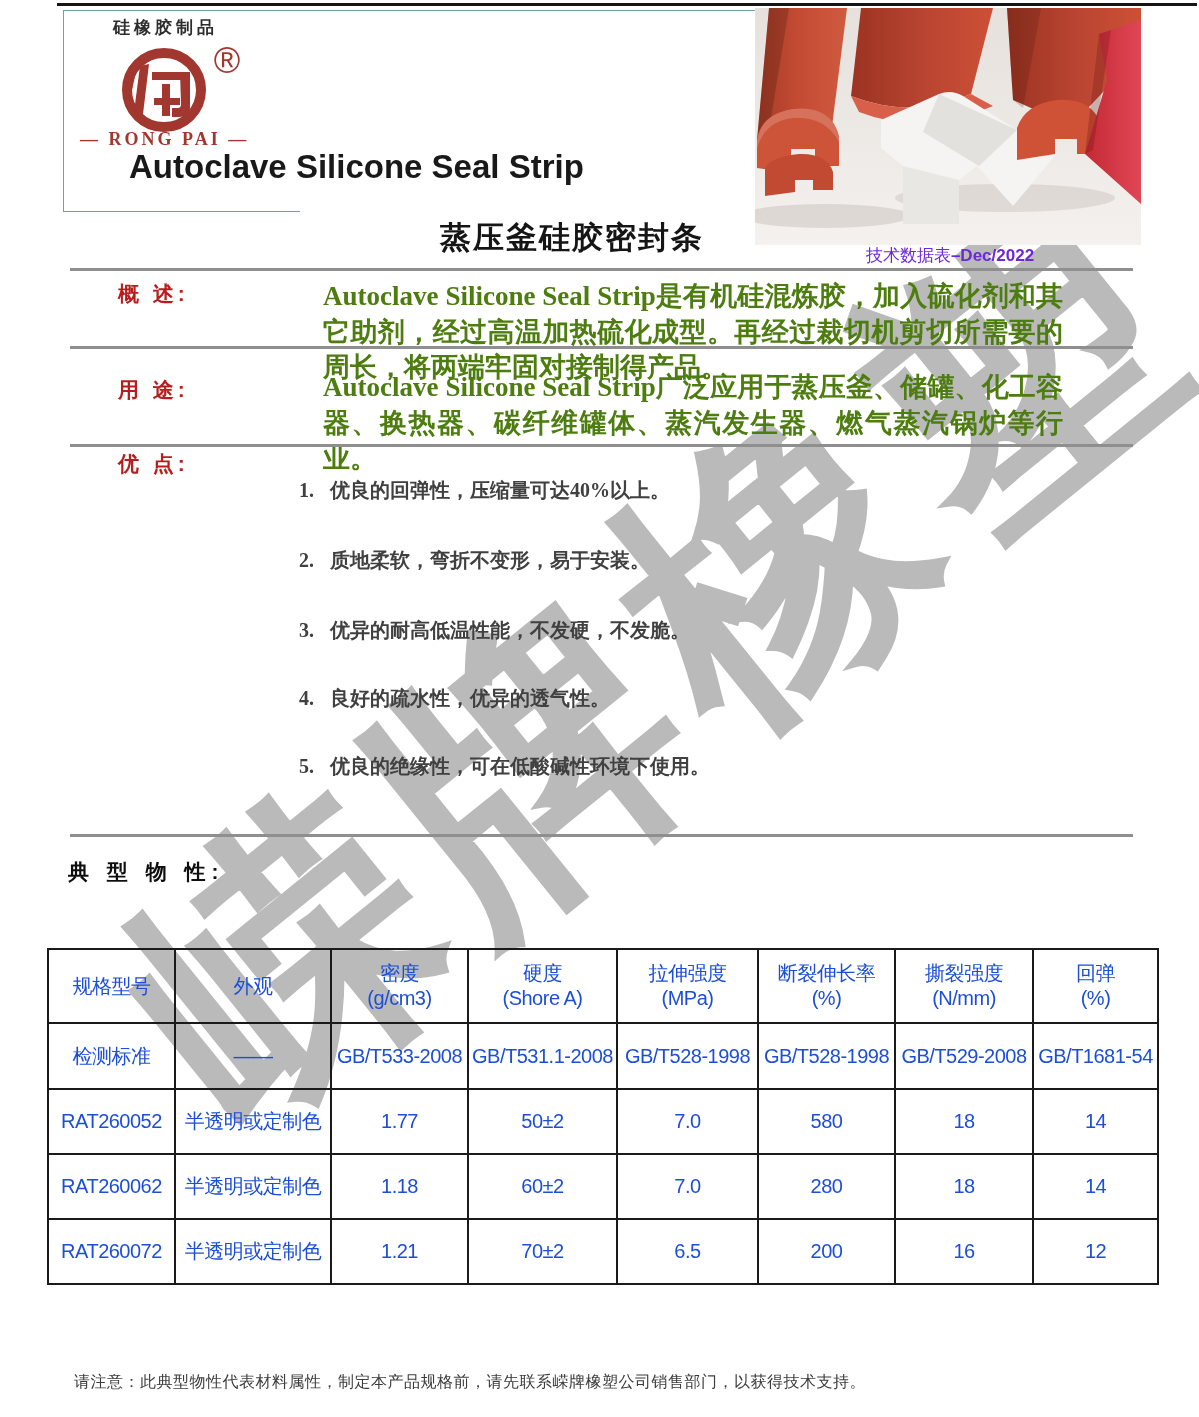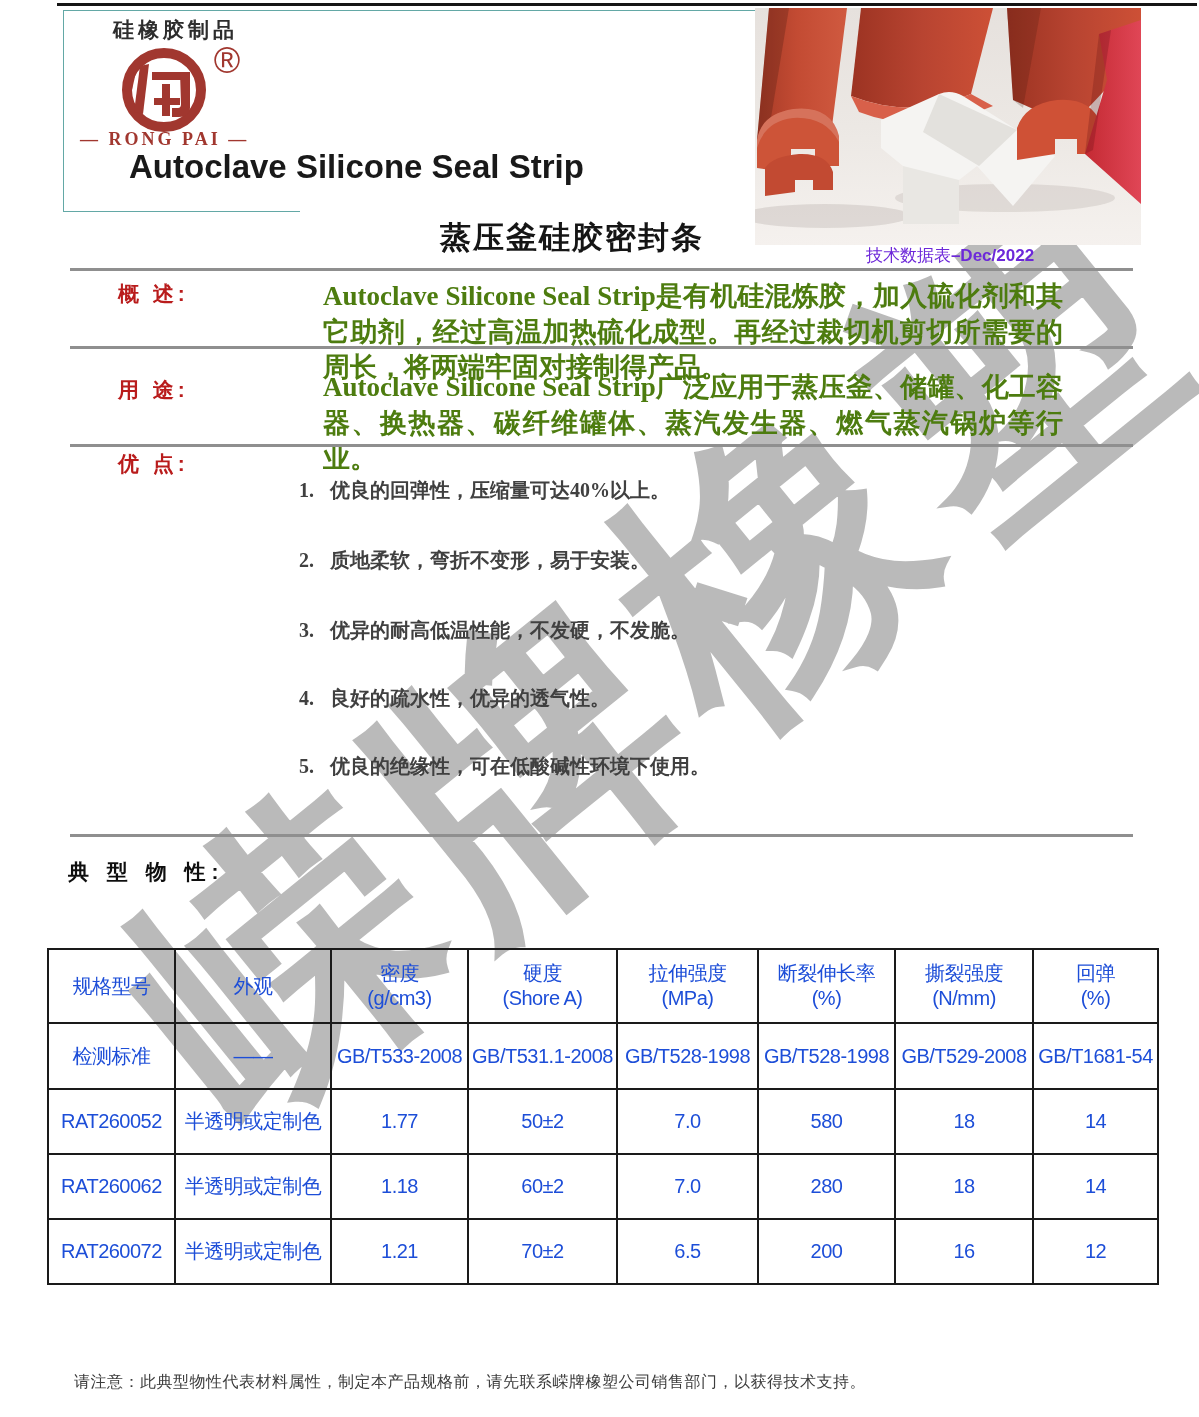--- a/index.html
+++ b/index.html
@@ -8,21 +8,21 @@
   
   .watermark{position:absolute;left:15px;top:500px;width:1290px;height:320px;
              transform:rotate(-39deg);font-size:292px;font-weight:bold;letter-spacing:20px;
              line-height:320px;white-space:nowrap;text-align:center;color:#aeaeae;opacity:.85;
              z-index:1;font-family:"Liberation Sans","DejaVu Sans",sans-serif;}
   .layer{position:absolute;left:0;top:0;width:100%;height:100%;z-index:2;}
   .top-line{position:absolute;left:57px;top:3px;width:1140px;height:3px;background:#151515;}
   .teal-box{position:absolute;left:63px;top:10px;width:694px;height:201px;
             border-top:1px solid #63a8a6;border-left:1px solid #63a8a6;}
   .teal-bottom{position:absolute;left:63px;top:211px;width:237px;height:1px;background:#63a8a6;}
-  .tagline{position:absolute;left:113px;top:16px;font-size:21px;font-weight:bold;
+  .tagline{position:absolute;left:113px;top:16px;font-size:17px;font-weight:bold;
            letter-spacing:4px;color:#2d2d2d;}
   .logo{position:absolute;left:110px;top:42px;width:140px;height:100px;}
   .rongpai{position:absolute;left:80px;top:129px;width:230px;font-family:"Liberation Serif","DejaVu Serif",serif;
            font-size:18px;font-weight:600;letter-spacing:3px;color:#a1372f;white-space:nowrap;}
   .title-en{position:absolute;left:113px;top:132px;margin:16px;font-size:33px;font-weight:bold;color:#191919;white-space:nowrap;}
   .title-zh{position:absolute;left:424px;top:201px;margin:16px;font-size:31px;font-weight:bold;letter-spacing:2px;color:#151515;white-space:nowrap;}
   .photo{position:absolute;left:755px;top:8px;width:386px;height:237px;z-index:3;}
   .caption{position:absolute;left:760px;top:244px;width:380px;text-align:center;font-size:17px;color:#6d28d9;z-index:3;}
   .caption b{font-weight:bold;}
   .rule{position:absolute;left:70px;width:1063px;height:3px;background:#8f8f8f;}

